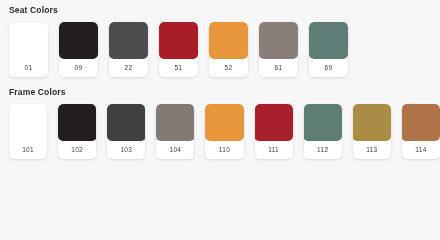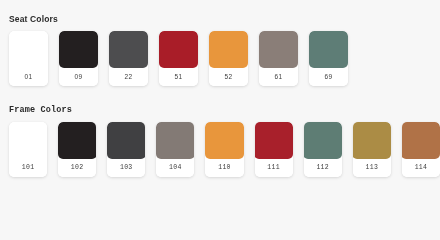--- a/index.html
+++ b/index.html
@@ -16,24 +16,23 @@
   }
   .page {
     width: 440px;
     height: 193px;
     box-sizing: border-box;
     padding: 0px 0px 0px 0px;
     position: relative;
   }
   .section {
     position: relative;
-    margin-top: 9px;
   }
   .section-seat { padding-top: 4px; }
-  .section-frame { padding-top: 9px; font-family: Liberation Mono, monospace; }
+  .section-frame { padding-top: 9px; }
 
   .section-title {
     font-size: 8.5px;
     font-weight: bold;
     color: #2b2b2b;
     letter-spacing: 0.15px;
     margin: 0 0 6px 9px;
     line-height: 12px;
   }
 

